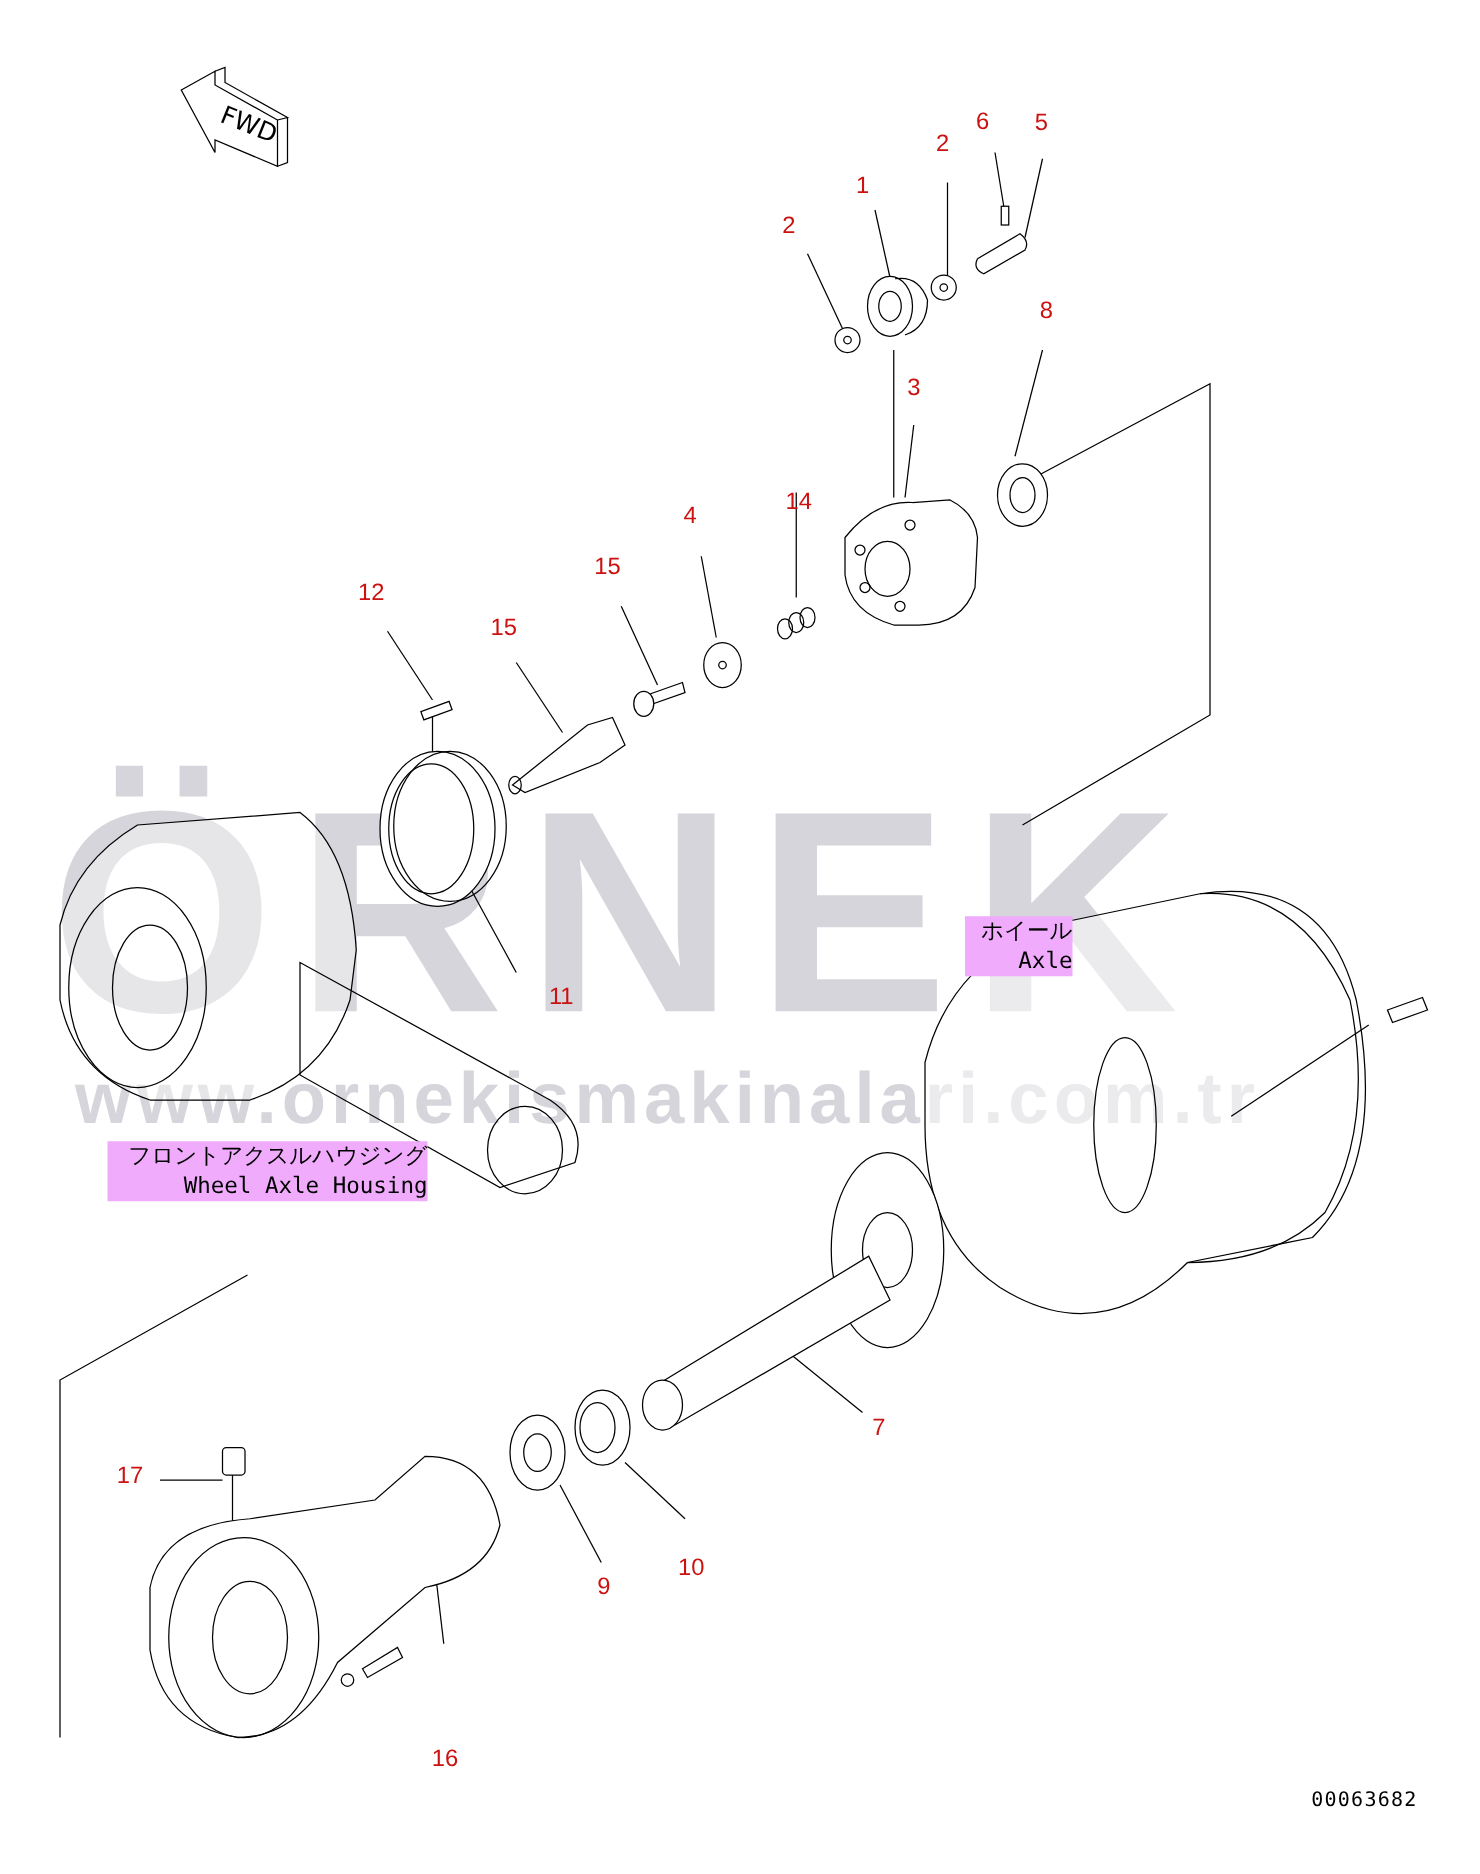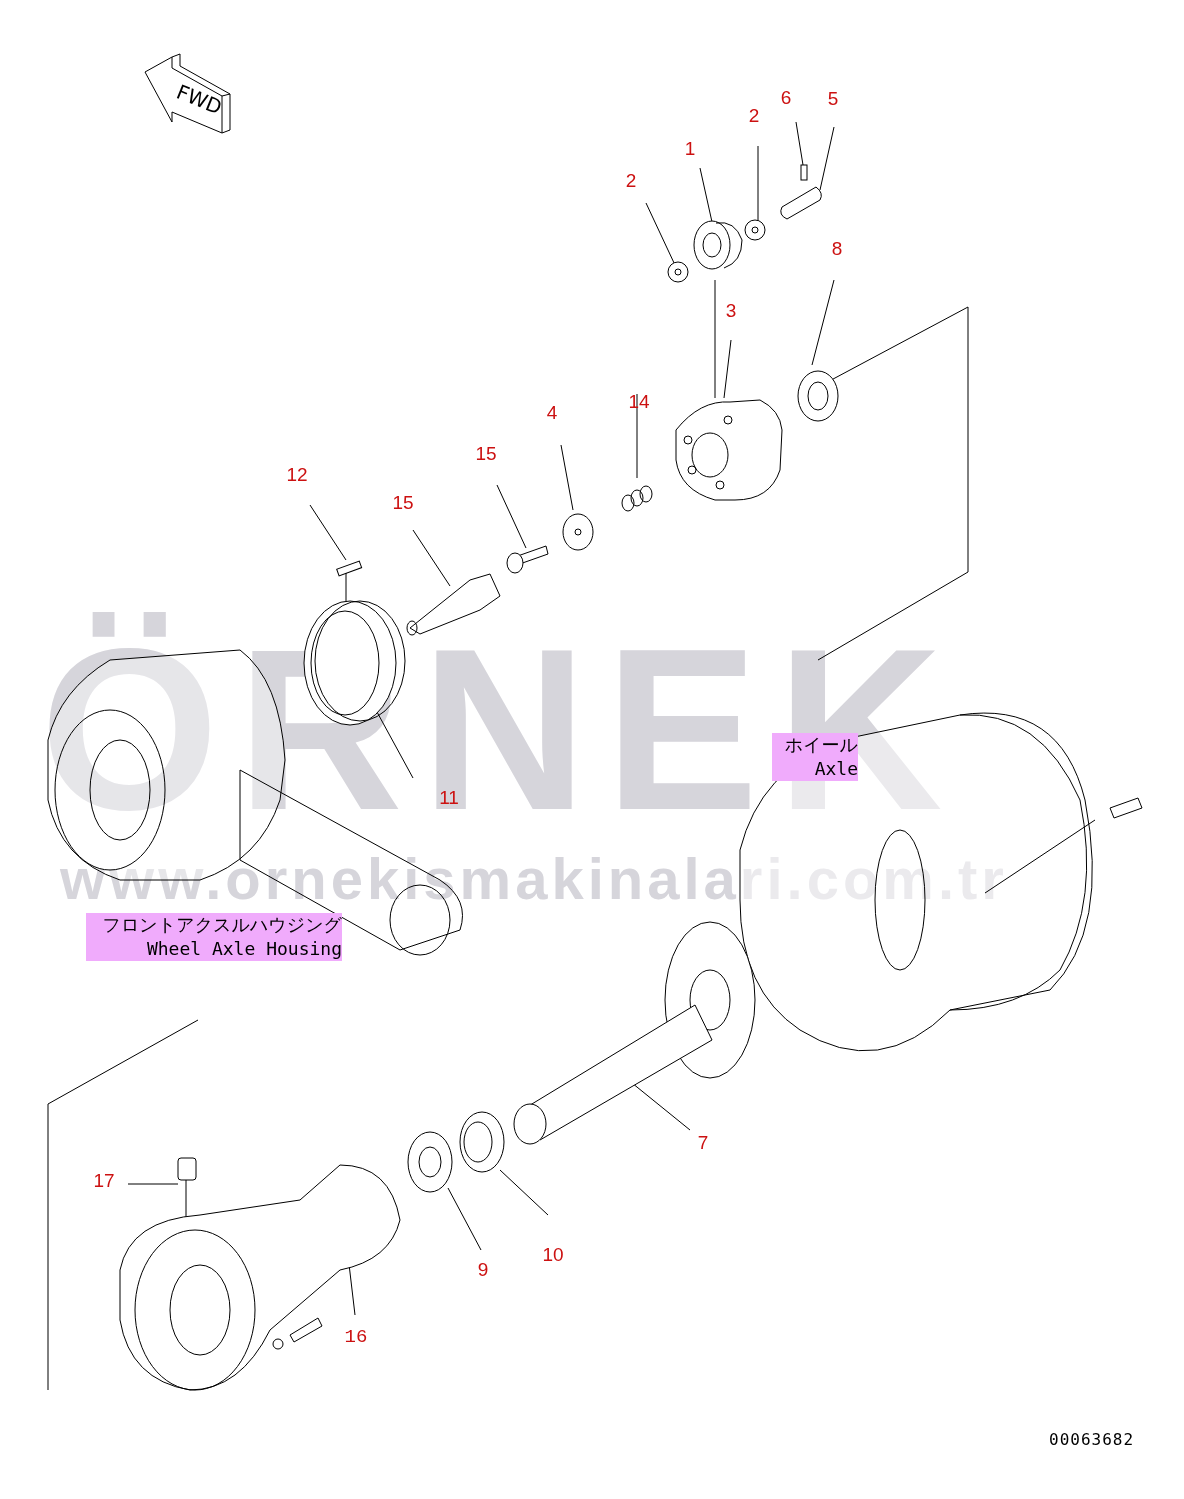--- a/index.html
+++ b/index.html
@@ -140,21 +140,21 @@
     <div class="callout" style="left: 786px; top: 98px;">6</div>
     <div class="callout" style="left: 703px; top: 1143px;">7</div>
     <div class="callout" style="left: 837px; top: 249px;">8</div>
     <div class="callout" style="left: 483px; top: 1270px;">9</div>
     <div class="callout" style="left: 553px; top: 1255px;">10</div>
     <div class="callout" style="left: 421px; top: 798px; margin-left: 28px;">11</div>
     <div class="callout" style="left: 297px; top: 475px;">12</div>
     <div class="callout" style="left: 486px; top: 454px;">15</div>
     <div class="callout" style="left: 639px; top: 366px; margin-top: 36px;">14</div>
     <div class="callout" style="left: 403px; top: 503px;">15</div>
-    <div class="callout" style="left: 356px; top: 1337px; font-family: Liberation Mono, monospace;">16</div>
+    <div class="callout" style="left: 356px; top: 1408px;">16</div>
     <div class="callout" style="left: 104px; top: 1181px; text-align: center;">17</div>
   </div>
 
 <div class="label" style="left:772px;top:733px;width:86px;">
   <div>ホイール</div>
   <div>Axle</div>
 </div>
 
 <div class="label" style="left:86px;top:913px;width:256px;">
   <div>フロントアクスルハウジング</div>

